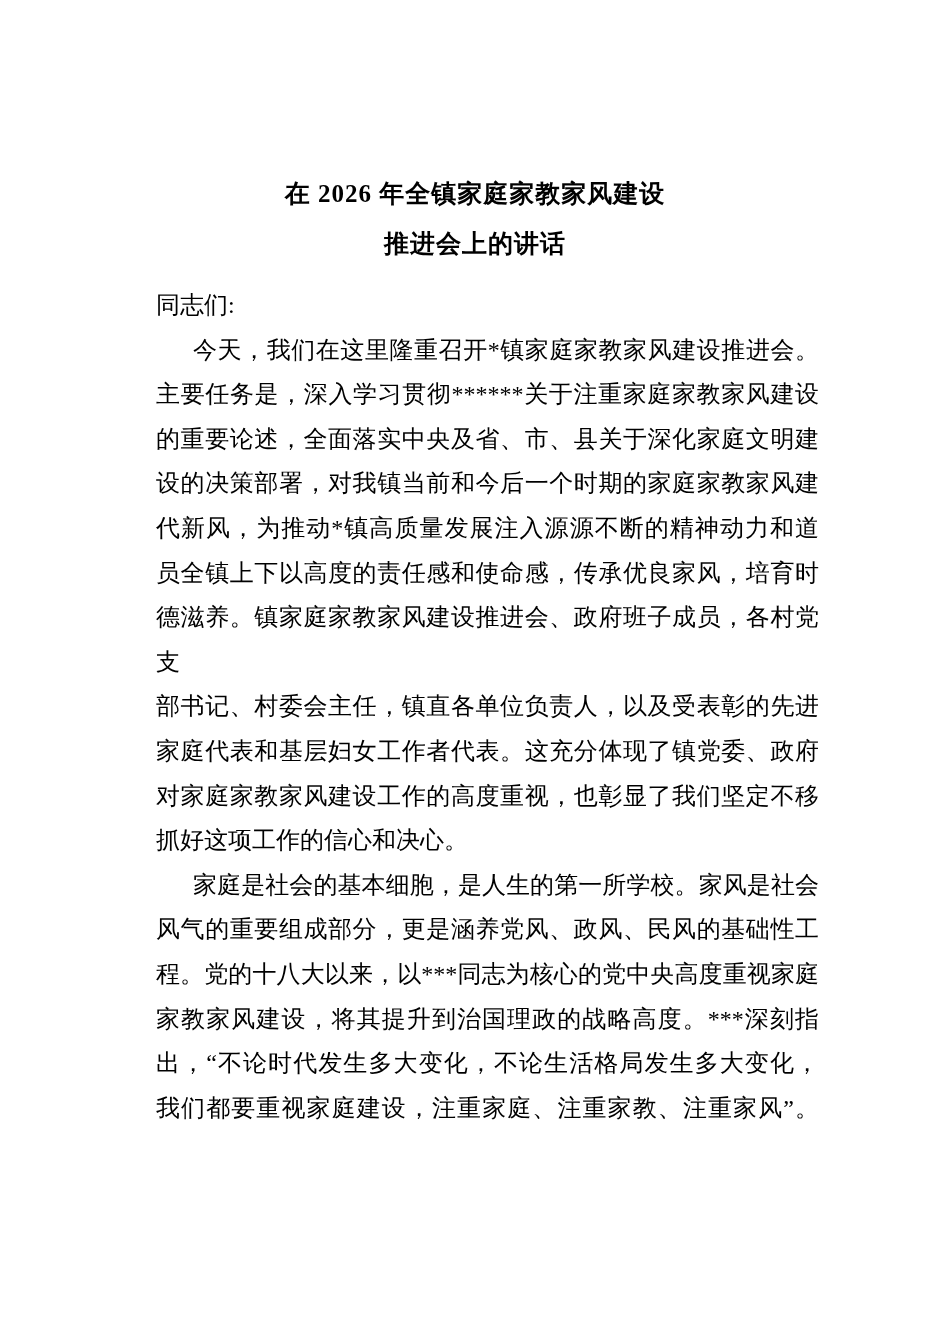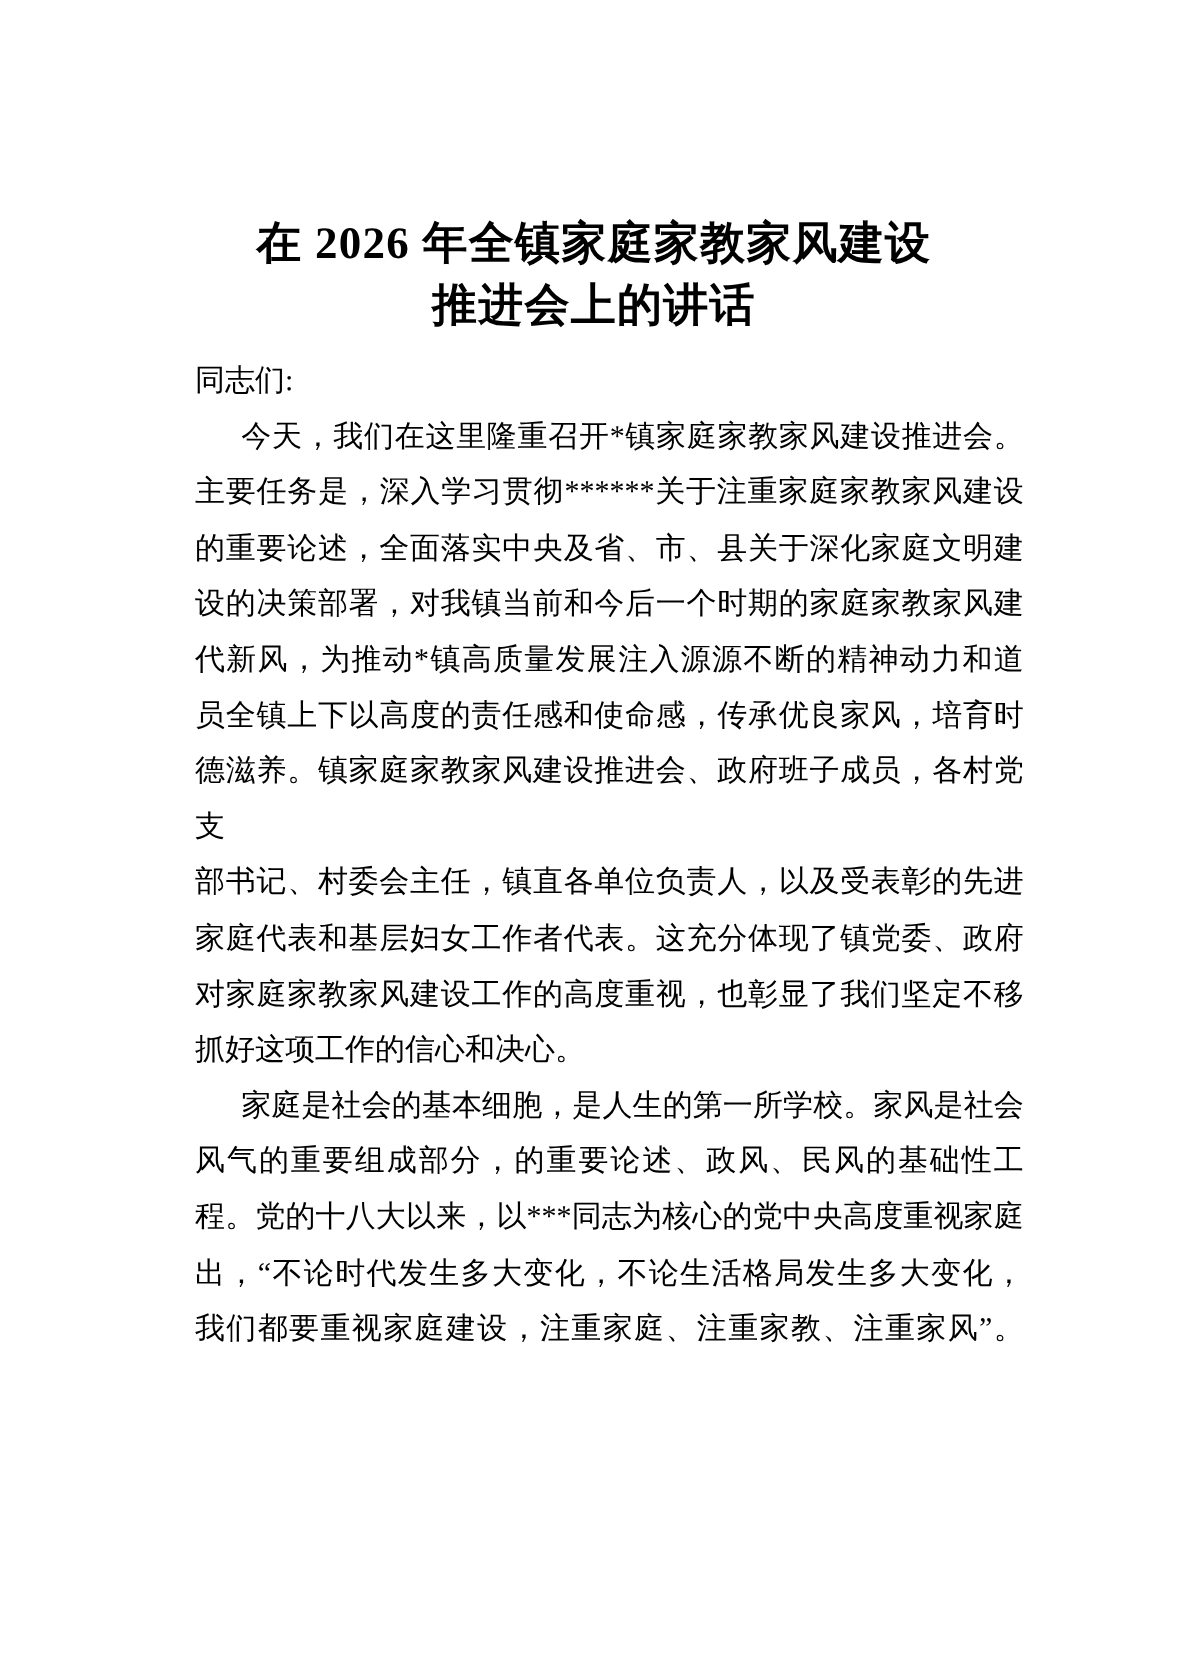--- a/index.html
+++ b/index.html
@@ -15,21 +15,21 @@
     color: #000000;
     font-family: "Liberation Serif", "DejaVu Serif", serif;
     overflow: hidden;
   }
   .doc-title {
     position: absolute;
     top: 169px;
     left: 0;
     width: 950px;
     text-align: center;
-    font-size: 36px;
+    font-size: 25px;
     line-height: 50px;
     font-weight: 700;
     letter-spacing: 1px;
   }
   .doc-body {
     position: absolute;
     top: 283px;
     left: 127px;
     width: 692px;
     font-size: 24px;
@@ -63,18 +63,19 @@
       <div class="line">的重要论述，全面落实中央及省、市、县关于深化家庭文明建</div>
       <div class="line">设的决策部署，对我镇当前和今后一个时期的家庭家教家风建</div>
       <div class="line">代新风，为推动*镇高质量发展注入源源不断的精神动力和道</div>
       <div class="line">员全镇上下以高度的责任感和使命感，传承优良家风，培育时</div>
       <div class="line">德滋养。镇家庭家教家风建设推进会、政府班子成员，各村党支</div>
       <div class="line">部书记、村委会主任，镇直各单位负责人，以及受表彰的先进</div>
       <div class="line">家庭代表和基层妇女工作者代表。这充分体现了镇党委、政府</div>
       <div class="line">对家庭家教家风建设工作的高度重视，也彰显了我们坚定不移</div>
       <div class="line last">抓好这项工作的信心和决心。</div>
       <div class="line indent">家庭是社会的基本细胞，是人生的第一所学校。家风是社会</div>
-      <div class="line">风气的重要组成部分，的重要论述、政风、民风的基础性工</div>
+      <div class="line">风气的重要组成部分，更是涵养党风、政风、民风的基础性工</div>
       <div class="line">程。党的十八大以来，以***同志为核心的党中央高度重视家庭</div>
+      <div class="line">家教家风建设，将其提升到治国理政的战略高度。***深刻指</div>
       <div class="line">出，“不论时代发生多大变化，不论生活格局发生多大变化，</div>
       <div class="line">我们都要重视家庭建设，注重家庭、注重家教、注重家风”。</div>
     </div>
 </div>
 
 </body></html>

